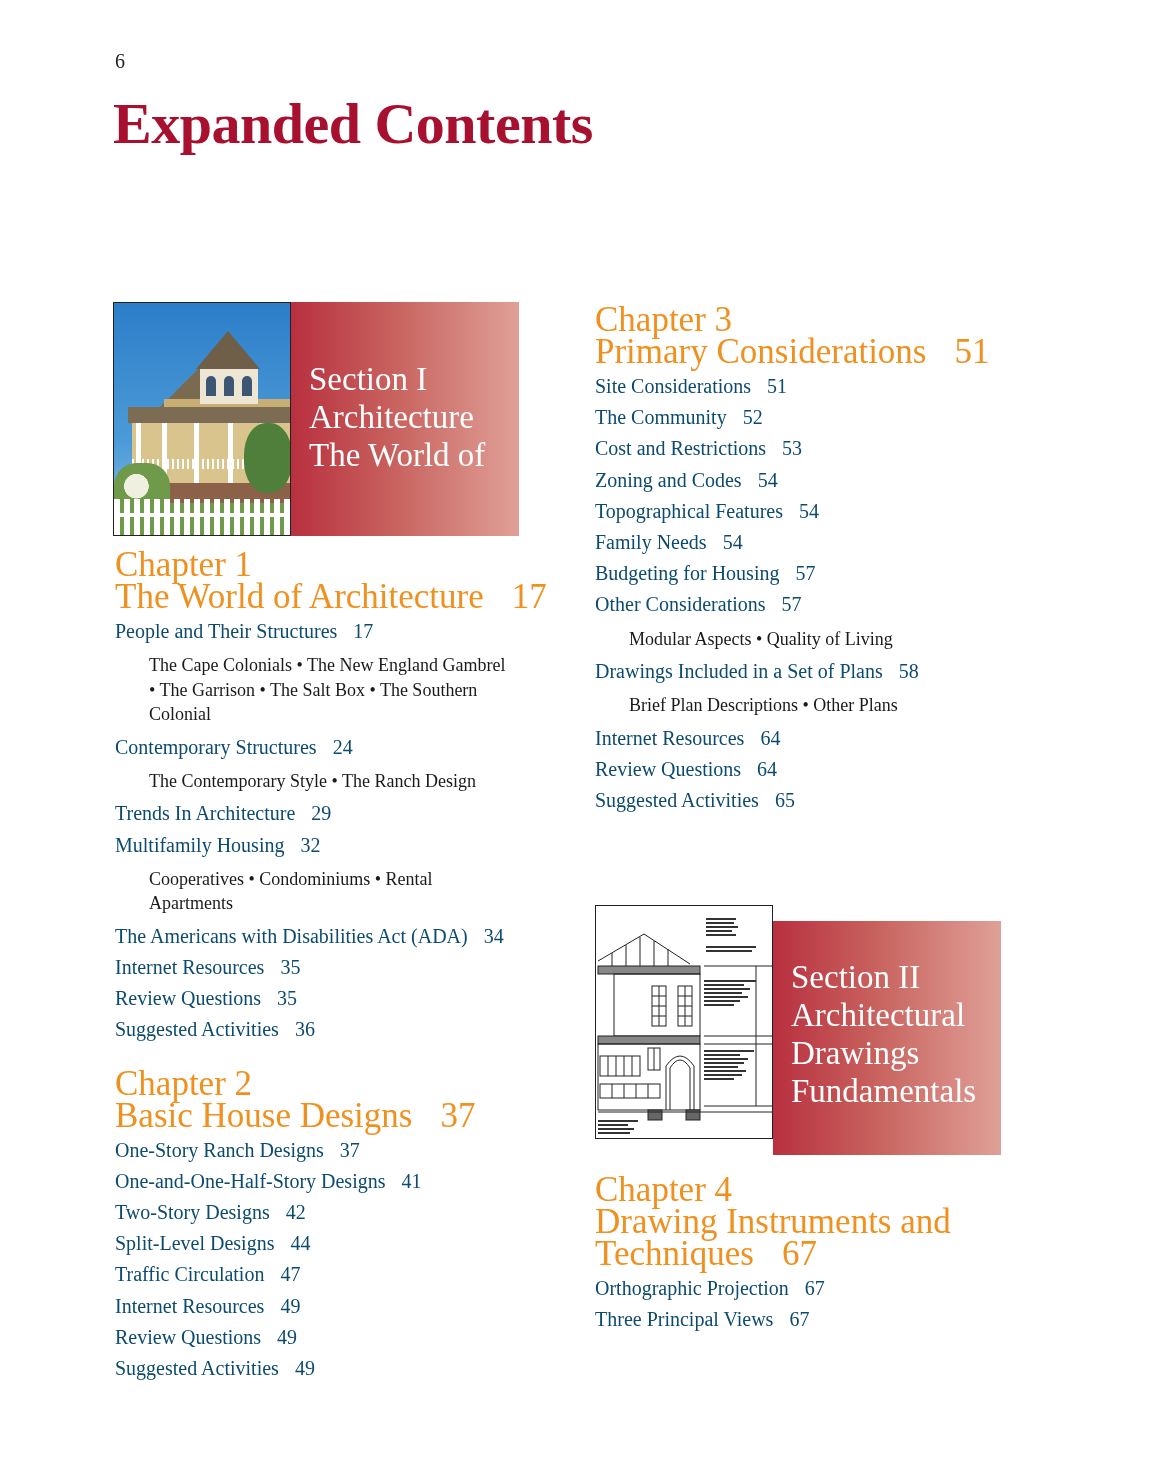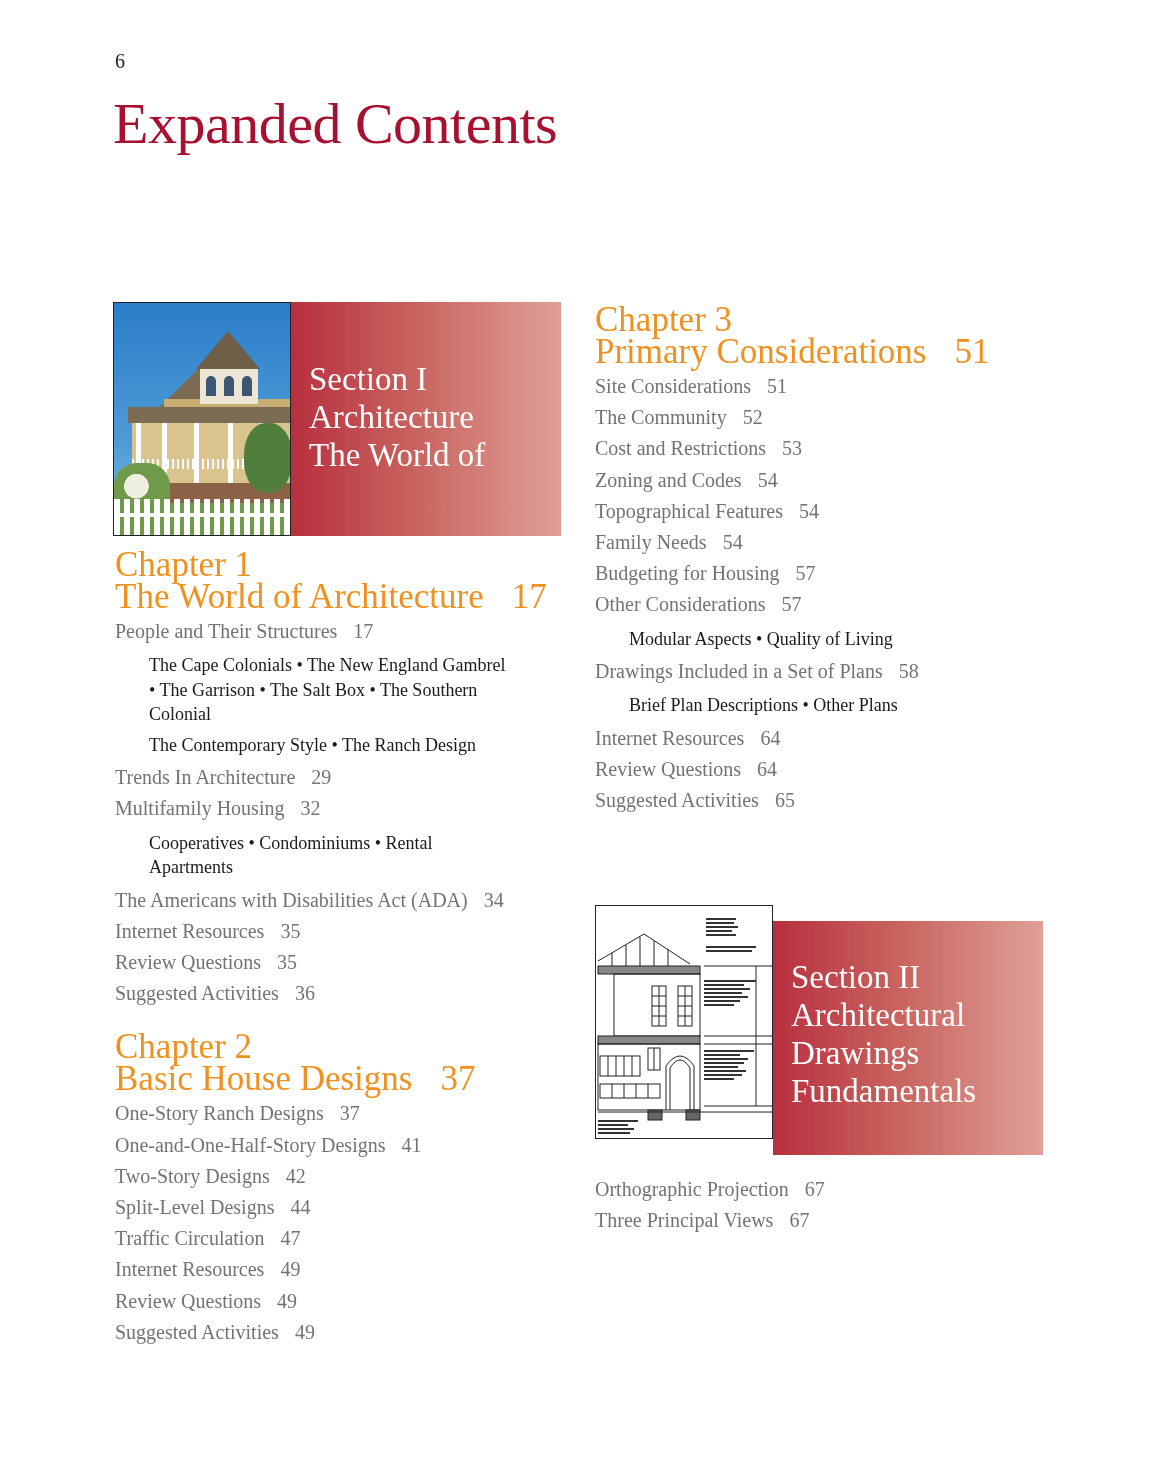--- a/index.html
+++ b/index.html
@@ -16,21 +16,21 @@
     font-size: 58px; color: #A8102F; font-family: "Liberation Serif", serif;
     letter-spacing: -0.5px; line-height: 1.1;
   }
   .banner {
     position: absolute; display: flex; height: 234px;
   }
   .banner .photo {
     width: 176px; height: 232px; border: 1px solid #222; position: relative; overflow: hidden;
   }
   .banner .grad {
-    width: 270px; height: 234px;
+    width: 228px; height: 234px;
     background: linear-gradient(to right, #B8303F 0%, #C8625E 45%, #DFA097 100%);
     color: #fff; font-family: "Liberation Serif", serif;
     font-size: 33px; line-height: 38px; padding: 58px 0 0 18px; box-sizing: border-box;
   }
   .banner .grad div { white-space: nowrap; }
   #banner1 { left: 113px; top: 302px; }
   #banner2 { left: 595px; top: 905px; }
   #banner2 .grad { padding-top: 37px; margin-top: 16px; }
 
   
@@ -62,35 +62,35 @@
     position: absolute;
   }
   #col-left { left: 115px; top: 549px; width: 440px; }
   #col-right-top { left: 595px; top: 304px; width: 440px; }
   #col-right-bottom { left: 595px; top: 1174px; width: 440px; }
 
   .chapter { font-family: "Liberation Serif", serif; color: #F0901E; font-size: 35px; line-height: 32px; }
   .chapter .num { margin-left: 28px; }
   .chapter-block { margin-bottom: 22px; }
   .entry {
-    font-family: "Liberation Serif", serif; color: #737373; font-size: 20px; line-height: 31.2px;
+    font-family: "Liberation Serif", serif; color: #0c4a6e; font-size: 20px; line-height: 31.2px;
     white-space: nowrap;
   }
   .entry .pg { margin-left: 16px; }
   .sub {
     font-family: "Liberation Serif", serif; color: #1a1a1a; font-size: 18px; line-height: 24.5px;
     padding-left: 34px; margin: 6px 0 5px 0; width: 360px;
   }
   .chapter-head { margin-bottom: 3px; }
 </style>
 </head>
 <body>
 
 <div class="page-number">6</div>
-<h1 class="page-title" style="margin:0;font-weight:normal;">Expanded Contents</h1>
+<h1 class="page-title" style="margin:0;font-weight:bold;">Expanded Contents</h1>
 
 <div class="banner" id="banner1">
   <div class="photo">
     <div class="sky"></div>
     <div class="roof-main"></div>
     <div class="upper"></div>
     <div class="tower-roof"></div>
     <div class="tower">
       <div class="w" style="left:6px"></div>
         <div class="w" style="left:24px"></div>
@@ -120,20 +120,21 @@
 </div>
 
 <div class="col" id="col-left">
   <div class="chapter-block">
     <div class="chapter chapter-head">
       <div>Chapter 1</div>
       <div><span>The World of Architecture</span><span class="num">17</span></div>
     </div>
     <div class="entry"><span>People and Their Structures</span><span class="pg">17</span></div>
     <div class="sub">The Cape Colonials • The New England Gambrel • The Garrison • The Salt Box • The Southern Colonial</div>
+    <div class="entry"><span>Contemporary Structures</span><span class="pg">24</span></div>
     <div class="sub" style="width:420px">The Contemporary Style • The Ranch Design</div>
     <div class="entry"><span>Trends In Architecture</span><span class="pg">29</span></div>
     <div class="entry"><span>Multifamily Housing</span><span class="pg">32</span></div>
     <div class="sub">Cooperatives • Condominiums • Rental Apartments</div>
     <div class="entry"><span>The Americans with Disabilities Act (ADA)</span><span class="pg">34</span></div>
     <div class="entry"><span>Internet Resources</span><span class="pg">35</span></div>
     <div class="entry"><span>Review Questions</span><span class="pg">35</span></div>
     <div class="entry"><span>Suggested Activities</span><span class="pg">36</span></div>
   </div>
 
@@ -256,16 +257,21 @@
   <div class="grad">
     <div>Section II</div>
     <div>Architectural</div>
     <div>Drawings</div>
     <div>Fundamentals</div>
   </div>
 </div>
 
 <div class="col" id="col-right-bottom">
   <div class="chapter-block">
+    <div class="chapter chapter-head">
+      <div>Chapter 4</div>
+      <div>Drawing Instruments and</div>
+      <div><span>Techniques</span><span class="num">67</span></div>
+    </div>
     <div class="entry"><span>Orthographic Projection</span><span class="pg">67</span></div>
     <div class="entry"><span>Three Principal Views</span><span class="pg">67</span></div>
   </div>
 </div>
 
 </body></html>

